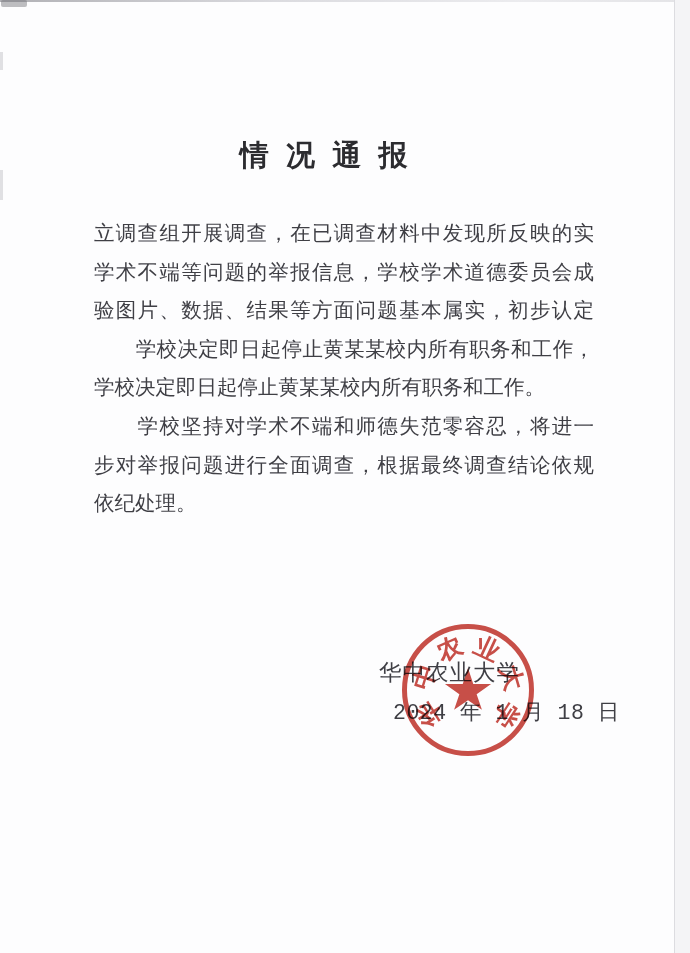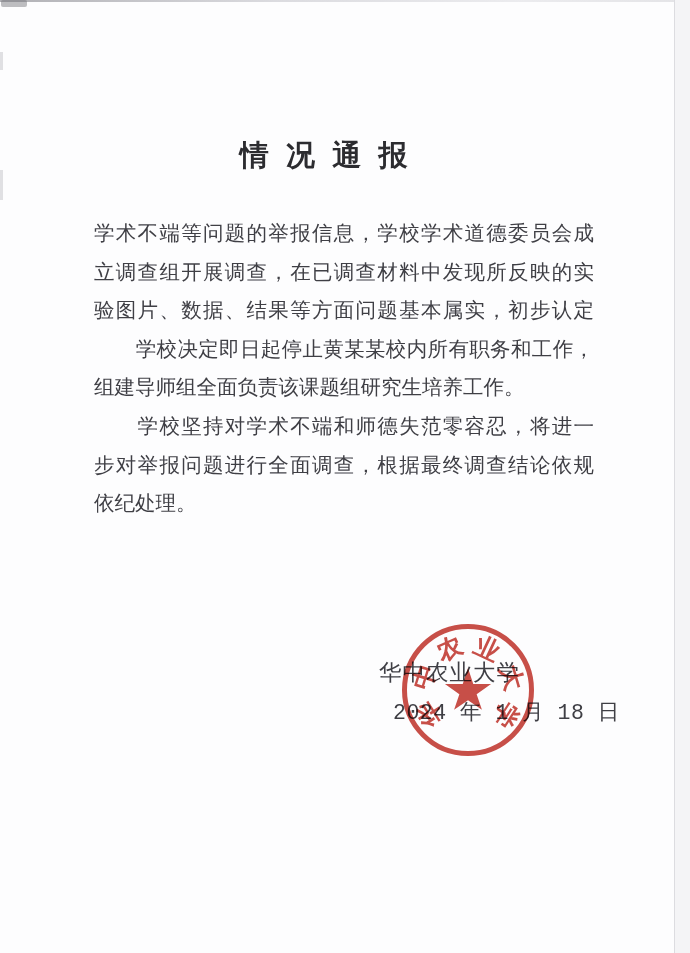--- a/index.html
+++ b/index.html
@@ -84,25 +84,25 @@
   <div class="edge-top"></div>
   <div class="smudge-tl"></div>
   <div class="edge-right-band"></div>
   <div class="edge-right-line"></div>
   <div class="edge-mark" style="top:52px;height:18px;"></div>
   <div class="edge-mark" style="top:170px;height:30px;"></div>
 
   <div class="title">情 况 通 报</div>
 
   <div class="body-block">
+    <div class="line j">立调查组开展调查，在已调查材料中发现所反映的实</div>
     <div class="line j">学术不端等问题的举报信息，学校学术道德委员会成</div>
-    <div class="line j">立调查组开展调查，在已调查材料中发现所反映的实</div>
     <div class="line j">验图片、数据、结果等方面问题基本属实，初步认定</div>
     <div class="line j">　　学校决定即日起停止黄某某校内所有职务和工作，</div>
-    <div class="line">组建导师组全面负责该课题组研究生培养工作。</div>
+    <div class="line">学校决定即日起停止黄某某校内所有职务和工作。</div>
     <div class="line j">　　学校坚持对学术不端和师德失范零容忍，将进一</div>
     <div class="line j">步对举报问题进行全面调查，根据最终调查结论依规</div>
     <div class="line">依纪处理。</div>
   </div>
 
   <div class="sig-org">华中农业大学</div>
   <div class="sig-date">2024 年 1 月 18 日</div>
 
   <div class="stamp">
     <div class="seal-ring">

